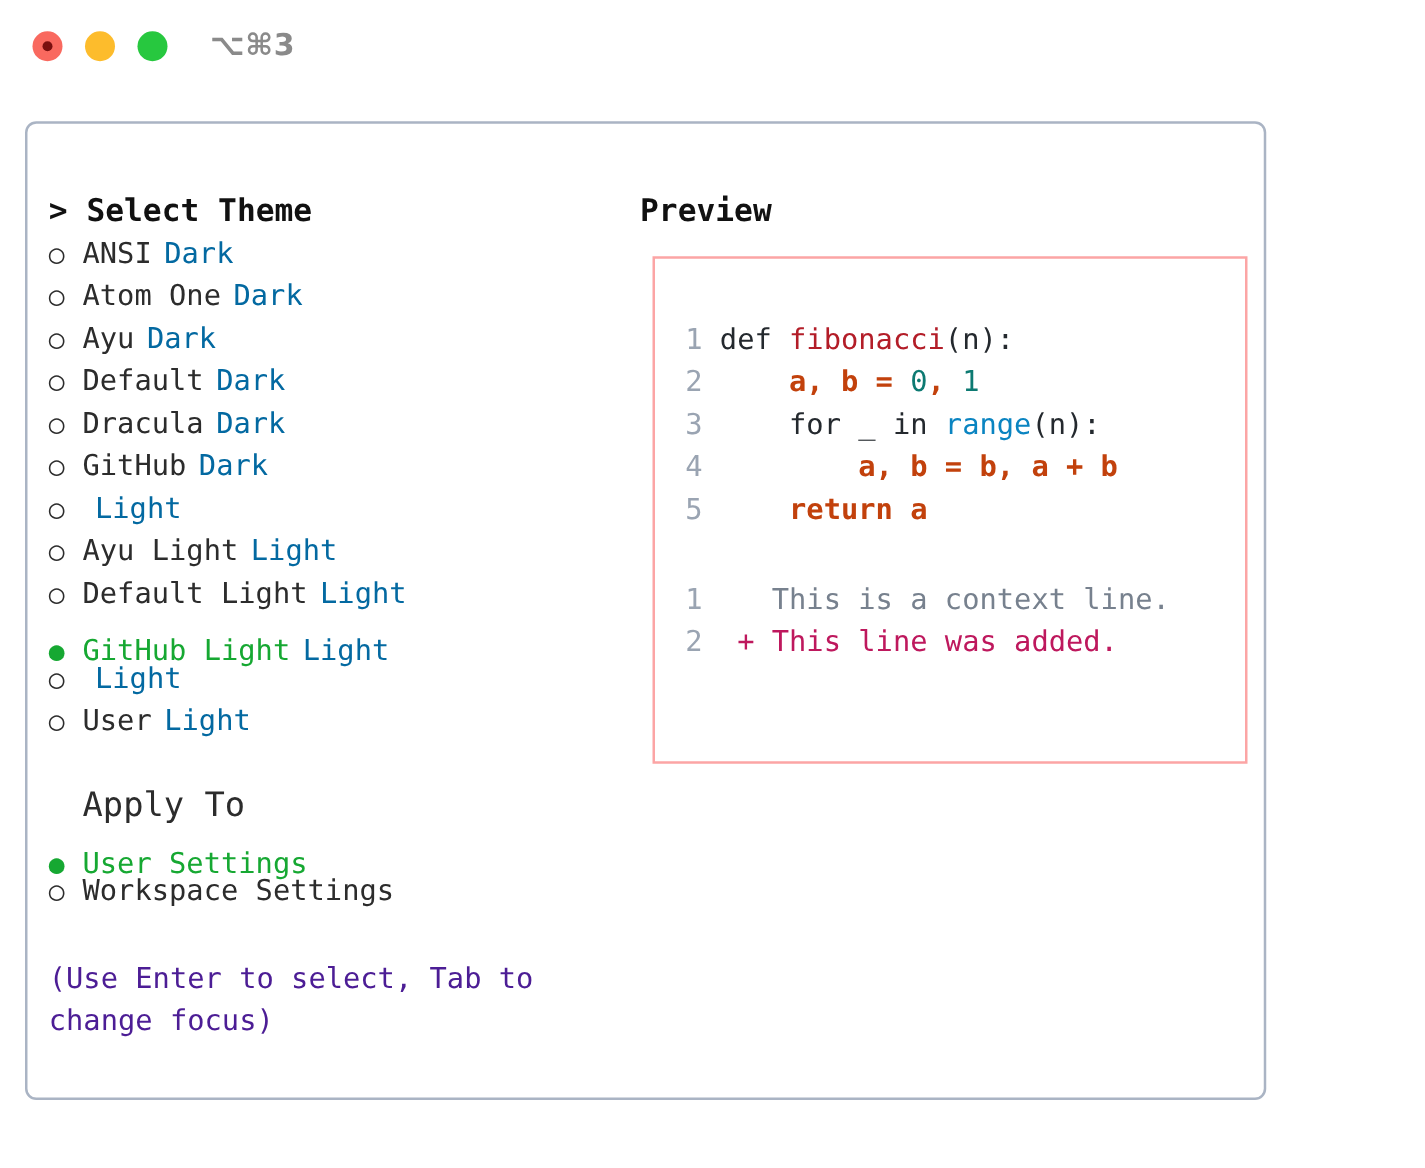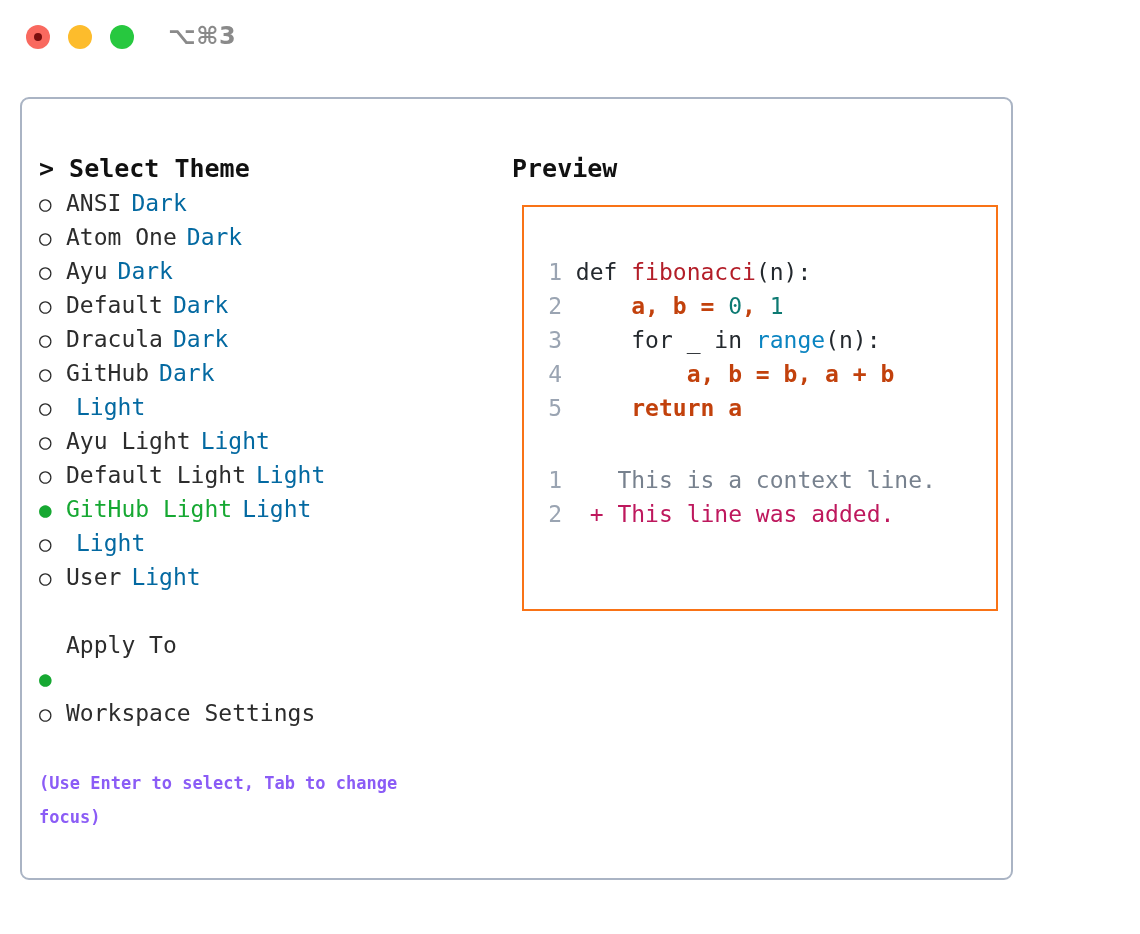--- a/index.html
+++ b/index.html
@@ -100,61 +100,60 @@
   .marker {
     display: inline-block;
     width: 27px;
     flex: 0 0 27px;
     font-size: 21px;
     color: #2c2c2c;
     white-space: pre;
   }
   .marker.sel { color: #16a832; }
   .row .label { color: #2c2c2c; }
-  .row.selected .label { color: #16a832; }
+  .row.selected .label { color: #16a832; margin-top: 12px; }
   .row .tag {
     color: #0369a1;
     margin-left: 10px;
   }
 
   .group-gap { height: 34px; }
 
   .apply-title {
-    font-size: 23px;
+    font-size: 27px;
     color: #2c2c2c;
     line-height: 34px;
     height: 34px;
     padding-left: 27px;
     white-space: pre;
   }
 
   .hint {
     margin-top: 36px;
-    font-size: 17px;
-    line-height: 34px;
-    color: #8b5cf6;
+    font-size: 23px;
+    line-height: 34px;
+    color: #4c1d95;
     width: 400px;
     white-space: pre-wrap;
-    font-weight: bold;
   }
 
   
   .right-col {
     position: absolute;
     left: 480px; top: 53px;
     width: 500px;
     margin-left: 10px;
   }
   .preview-box {
     position: absolute;
     left: 10px;
     top: 53px;
     width: 476px;
     height: 406px;
-    border: 2px solid #f97316;
+    border: 2px solid #fca5a5;
     box-sizing: border-box;
     background: #ffffff;
   }
   .code {
     position: absolute;
     left: 20px;
     top: 48px;
     font-size: 23px;
     line-height: 34px;
     white-space: pre;
@@ -219,21 +218,21 @@
           <div class="row selected"><span class="marker sel">●</span><span class="label">GitHub Light</span><span class="tag">Light</span></div>
           <div class="row"><span class="marker">○</span><span class="tag">Light</span></div>
           <div class="row"><span class="marker">○</span><span class="label">User</span><span class="tag">Light</span></div>
         </div>
 
       <div class="group-gap"></div>
 
       <div class="apply-title">Apply To</div>
 
       <div id="apply-list">
-          <div class="row selected"><span class="marker sel">●</span></div>
+          <div class="row selected"><span class="marker sel">●</span><span class="label">User Settings</span></div>
           <div class="row"><span class="marker">○</span><span class="label">Workspace Settings</span></div>
         </div>
 
       <div class="hint">(Use Enter to select, Tab to change focus)</div>
     </div>
 
     <div class="right-col">
       <div class="section-title">Preview</div>
 
       <div class="preview-box">

